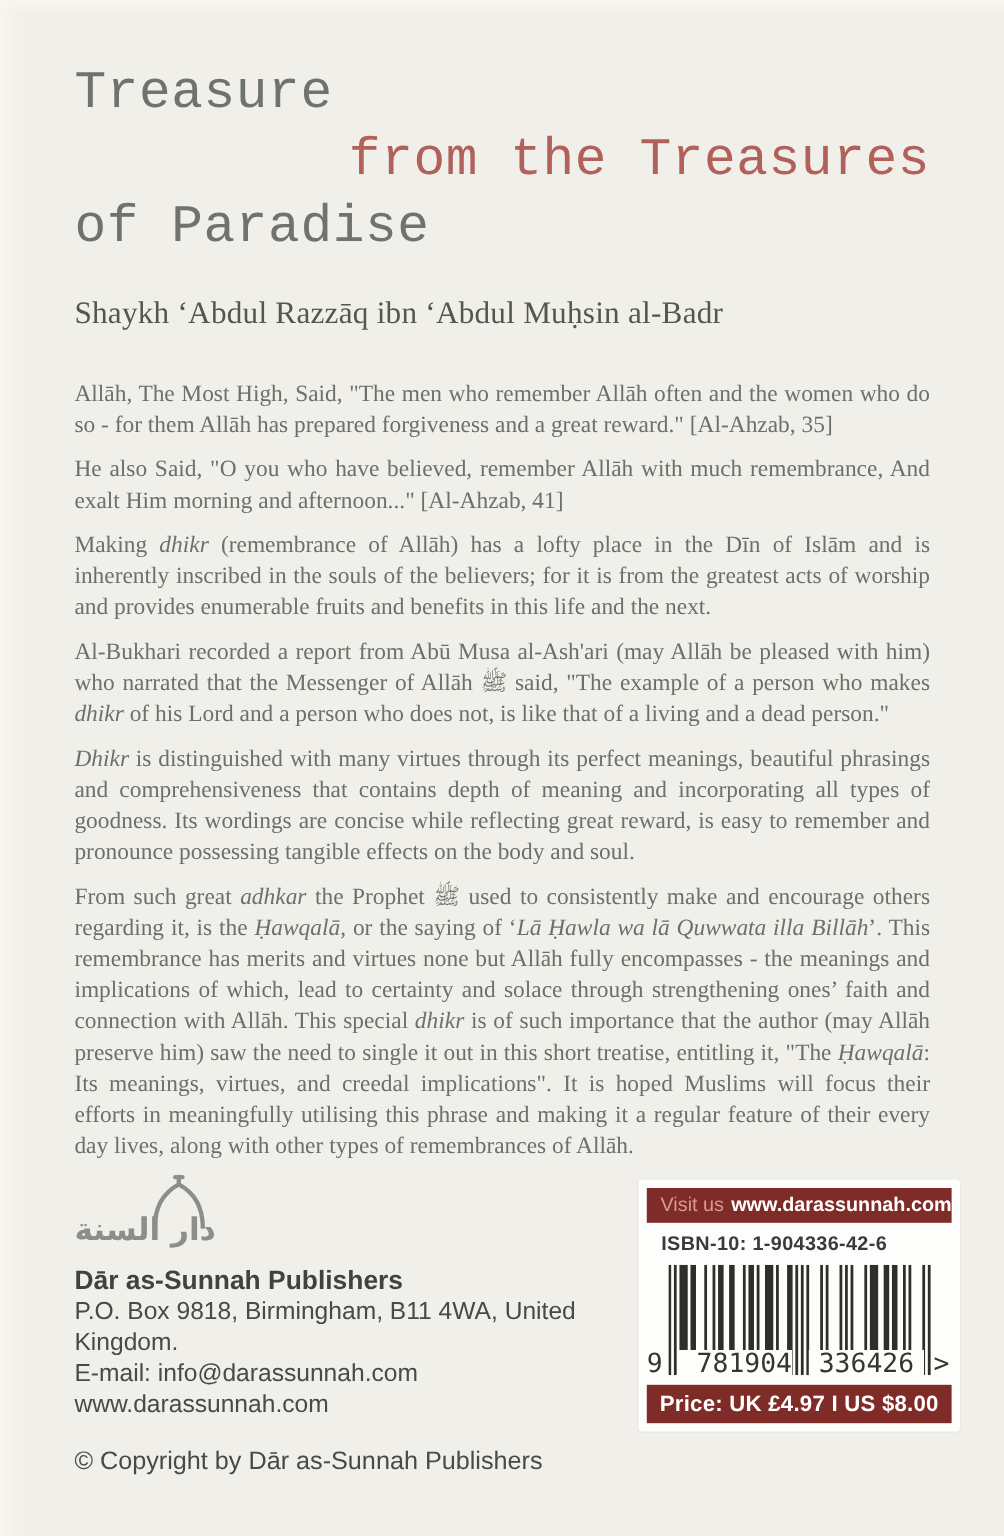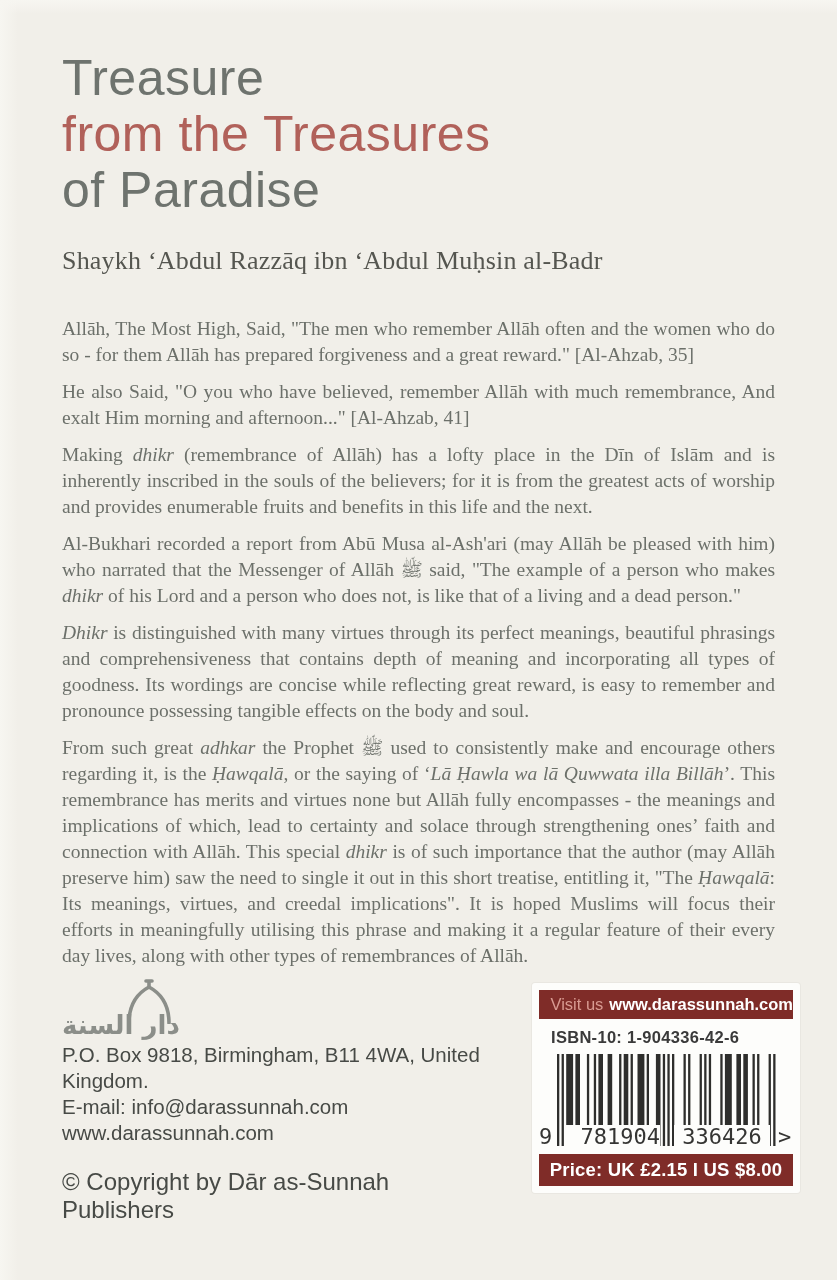--- a/index.html
+++ b/index.html
@@ -26,45 +26,45 @@
   }
   body::before{ 
     content:"";position:absolute;left:0;top:0;width:100%;height:100%;
     background:linear-gradient(90deg,#f7f6f1 0,rgba(247,246,241,0) 18px),
                linear-gradient(180deg,#f7f6f1 0,rgba(247,246,241,0) 14px);
     pointer-events:none;
   }
   .page{position:relative;width:837px;height:1280px;padding:50px 62px 0 62px;}
 
   
-  h1{font-family:Liberation Sans, sans-serif;font-weight:400;
-     font-size:50px;line-height:56px;letter-spacing:.5px;}
+  h1{font-family:Liberation Mono, monospace;font-weight:400;
+     font-size:44px;line-height:56px;letter-spacing:.5px;}
   .t-line{display:block;}
   .t-gray{color:var(--title-gray);}
-  .t-red{color:var(--title-red);}
+  .t-red{color:var(--title-red);text-align:right;}
 
   
   .author{margin-top:28px;font-size:26px;color:var(--author-ink);letter-spacing:.2px;}
 
   
   .body-text{margin-top:40px;width:713px;color:var(--body-ink);}
   .body-para{font-size:19.5px;line-height:26px;text-align:justify;margin-bottom:11px;}
   .body-para .it{font-style:italic;}
   .body-para .saw{font-family:"DejaVu Sans",sans-serif;font-size:.95em;}
 
   
   .pub-block{position:absolute;left:62px;top:978px;width:440px;
     font-family:"Liberation Sans","DejaVu Sans",sans-serif;color:var(--pub-ink);}
   .logo{position:relative;width:130px;height:64px;color:var(--logo-gray);}
   .logo-dome{position:absolute;right:16px;top:0;}
   .logo-ar{position:absolute;left:0;bottom:2px;font-family:"DejaVu Sans",sans-serif;
     font-size:26px;font-weight:700;color:var(--logo-gray);}
   .pub-name{margin-top:12px;font-size:22px;font-weight:700;color:#3f423f;}
   .pub-line{font-size:20.5px;line-height:26px;}
-  .copyright{margin-top:22px;font-size:24px;}
+  .copyright{margin-top:22px;font-size:21px;}
 
   
   .barcode-box{position:absolute;left:532px;top:983px;width:268px;
     background:var(--box-bg);border-radius:3px;padding:7px;
     font-family:"Liberation Sans","DejaVu Sans",sans-serif;
     box-shadow:0 0 0 1px rgba(0,0,0,0.03);}
   .visit-bar{background:var(--maroon);height:29px;display:flex;align-items:center;
     justify-content:flex-end;gap:6px;font-size:16.5px;color:var(--visit-pink);}
   .visit-url{color:#ffffff;font-weight:700;}
   .isbn-lines{padding:7px 0 2px 12px;font-size:16.5px;font-weight:700;
@@ -108,20 +108,21 @@
     <div class="logo">
       <svg class="logo-dome" width="54" height="46" viewBox="0 0 54 46">
         <g fill="none" stroke="#8b8e89" stroke-width="3.6" stroke-linecap="round">
           <path d="M7 45 C7 27 14 16 27 9 C40 16 47 27 47 45"></path>
           <line x1="27" y1="9" x2="27" y2="4"></line>
           <line x1="24" y1="3" x2="30" y2="3"></line>
         </g>
       </svg>
       <span class="logo-ar" dir="rtl">دار السنة</span>
     </div>
+    <div class="pub-name">Dār as-Sunnah Publishers</div>
     <div class="pub-line">P.O. Box 9818, Birmingham, B11 4WA, United Kingdom.</div>
     <div class="pub-line">E-mail: info@darassunnah.com</div>
     <div class="pub-line">www.darassunnah.com</div>
     <div class="copyright">© Copyright by Dār as-Sunnah Publishers</div>
   </div>
 
   <div class="barcode-box">
     <div class="visit-bar">
       <span>Visit us</span>
       <span class="visit-url">www.darassunnah.com</span>
@@ -160,16 +161,16 @@
           <rect x="195.50" y="0" width="2.30" height="92" fill="#2e2e2c"></rect>
           <rect x="200.10" y="0" width="2.30" height="92" fill="#2e2e2c"></rect>
           <rect x="211.60" y="0" width="2.30" height="92" fill="#2e2e2c"></rect>
           <rect x="216.20" y="0" width="2.30" height="92" fill="#2e2e2c"></rect>
         </svg>
         <span class="ean-num num-first">9</span>
         <span class="ean-num num-left">781904</span>
         <span class="ean-num num-right">336426</span>
         <span class="ean-num num-end">&gt;</span>
       </div>
-    <div class="price-bar">Price: UK £2.15  I  US $8.00</div>
+    <div class="price-bar">Price: UK £4.97  I  US $8.00</div>
   </div>
 
 </div>
 
 </body></html>

